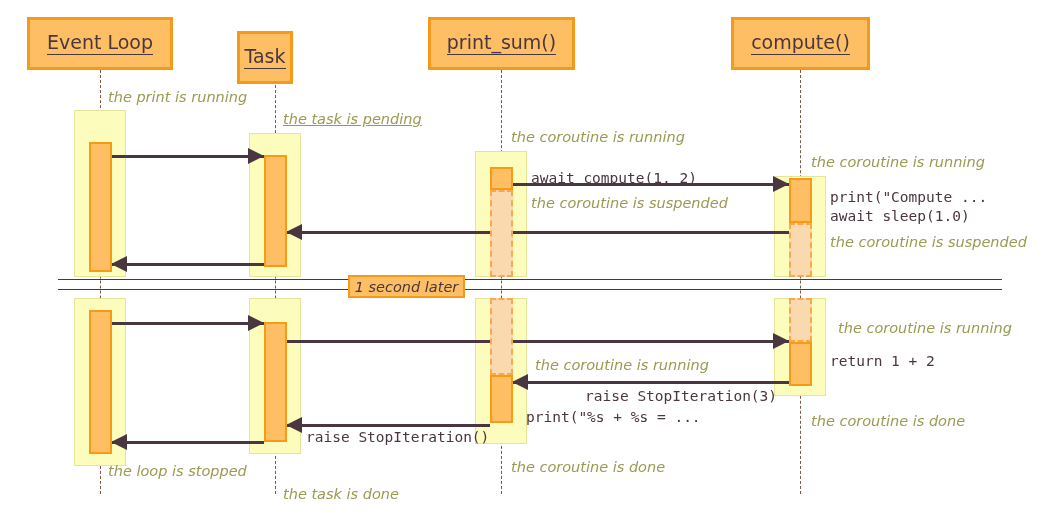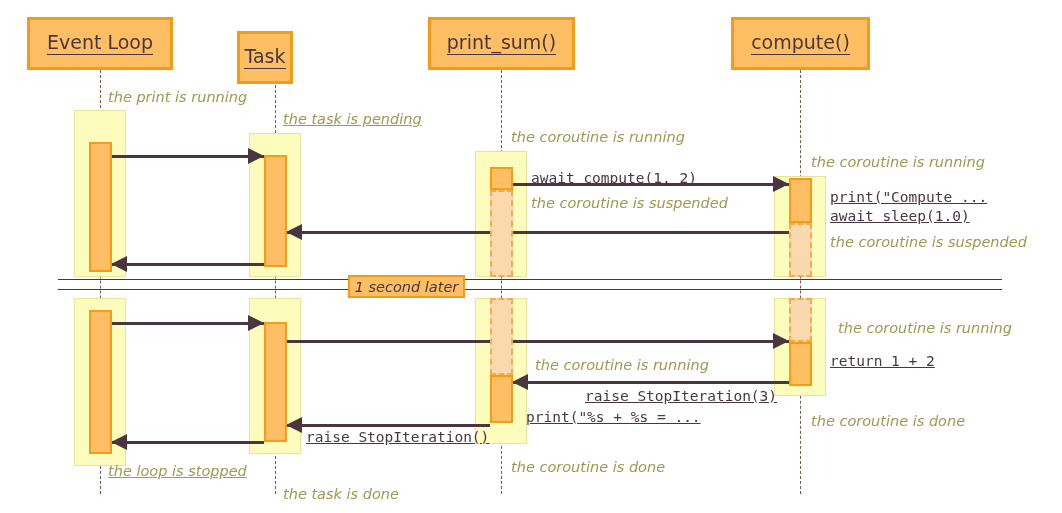--- a/index.html
+++ b/index.html
@@ -75,21 +75,20 @@
   }
 
   
   .msgtext{
     position:absolute;
     font-family:"DejaVu Sans Mono", monospace;
     font-size:14.5px;
     color:#4A3641;
     white-space:nowrap;
     line-height:1.25;
-    text-decoration:underline;
   }
   .statetext{
     position:absolute;
     font-family:"DejaVu Sans", sans-serif;
     font-style:italic;
     font-size:14.5px;
     color:#9A9A52;
     white-space:nowrap;
     line-height:1.2;
   }
@@ -200,15 +199,15 @@
       <div class="statetext" style="left: 283px; top: 111px; text-decoration: underline;">the task is pending</div>
       <div class="statetext" style="left: 511px; top: 129px;">the coroutine is running</div>
       <div class="statetext" style="left: 811px; top: 154px;">the coroutine is running</div>
       <div class="statetext" style="left: 531px; top: 195px;">the coroutine is suspended</div>
       <div class="statetext" style="left: 830px; top: 234px;">the coroutine is suspended</div>
       <div class="statetext" style="left: 838px; top: 320px;">the coroutine is running</div>
       <div class="statetext" style="left: 535px; top: 357px;">the coroutine is running</div>
       <div class="statetext" style="left: 811px; top: 413px;">the coroutine is done</div>
       <div class="statetext" style="left: 511px; top: 459px;">the coroutine is done</div>
       <div class="statetext" style="left: 283px; top: 486px;">the task is done</div>
-      <div class="statetext" style="left: 108px; top: 463px; text-decoration: underline;">the loop is stopped</div>
+      <div class="statetext" style="left: 108px; top: 463px;">the loop is stopped</div>
     </div>
 </div>
 
 </body></html>

